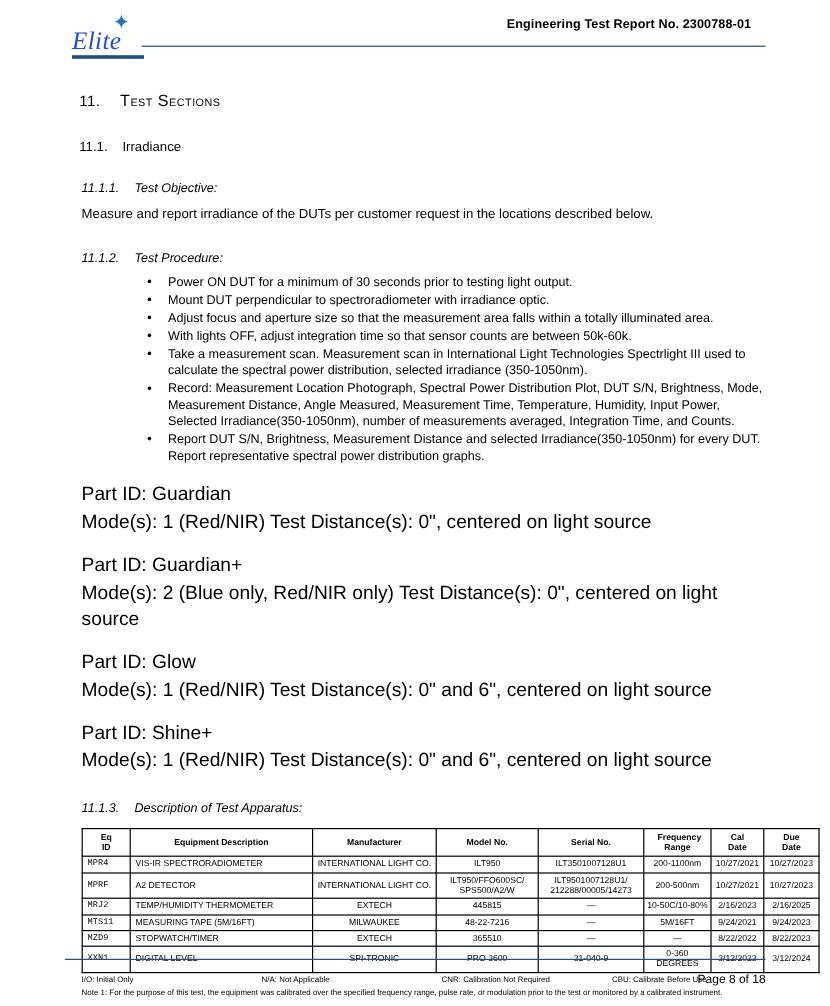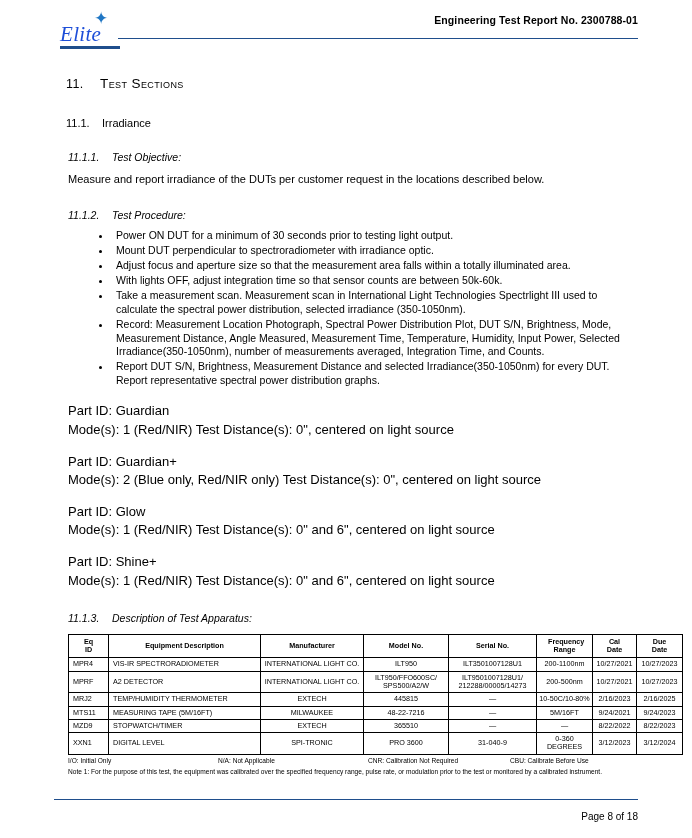--- a/index.html
+++ b/index.html
@@ -56,21 +56,21 @@
   .logo-bar {
     position: absolute;
     left: 0;
     top: 38px;
     width: 60px;
     height: 3px;
     background: #1f4e8c;
   }
   .header-title {
     position: absolute;
-    right: 0;
+    right: 12px;
     top: 14px;
     font-size: 10.5px;
     font-weight: bold;
     letter-spacing: .1px;
   }
   .header-rule {
     position: absolute;
     left: 64px;
     right: 0;
     top: 38px;
@@ -107,24 +107,25 @@
 
   ul.bullets {
     margin: 8px 0 0 0;
     padding-left: 58px;
     font-size: 10.5px;
     line-height: 1.33;
   }
   ul.bullets li {
     margin-bottom: 1px;
     padding-left: 4px;
+    margin-left: 24px;
   }
 
   .partblock {
-    font-size: 13px;
+    font-size: 16px;
     margin: 14px 0 0 14px;
     line-height: 1.4;
   }
   .partblock div { margin: 0; }
 
   
   table.apparatus {
     margin: 10px 0 0 14px;
     border-collapse: collapse;
     width: 604px;
@@ -143,20 +144,21 @@
     font-size: 7.2px;
     padding: 3px 11px;
   }
   table.apparatus td.desc {
     text-align: left;
     padding-left: 4px;
   }
   table.apparatus td.eqid {
     text-align: left;
     padding-left: 4px;
+    font-family: Liberation Mono, monospace;
   }
   col.c0 { width: 40px; }
   col.c1 { width: 152px; }
   col.c2 { width: 103px; }
   col.c3 { width: 85px; }
   col.c4 { width: 88px; }
   col.c5 { width: 56px; }
   col.c6 { width: 44px; }
   col.c7 { width: 46px; }
 

